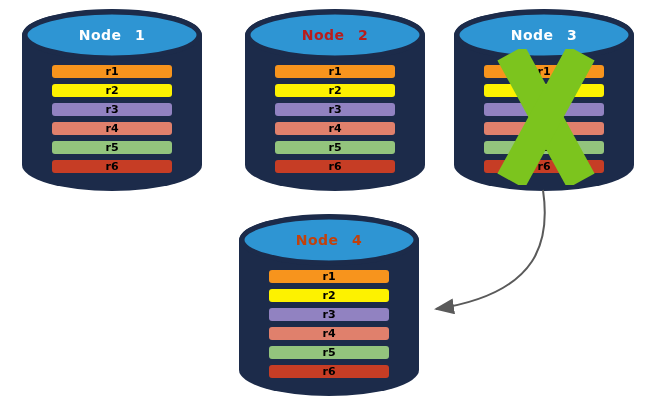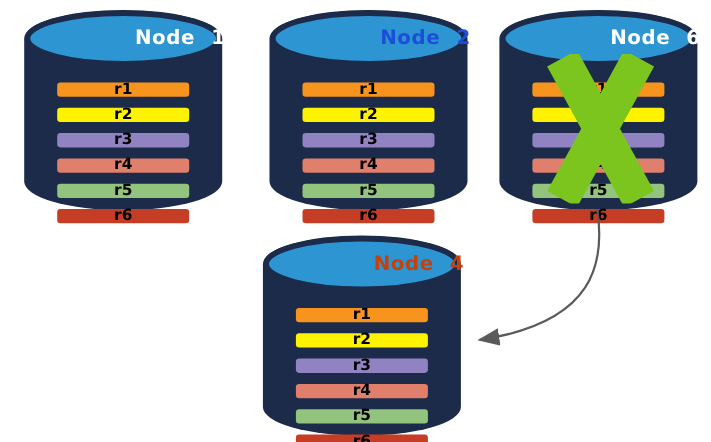--- a/index.html
+++ b/index.html
@@ -20,41 +20,40 @@
   }
   .node--1{left:19px;top:5px;}
   .node--2{left:242px;top:5px;}
   .node--3{left:451px;top:5px;}
   .node--4{left:236px;top:210px;}
   .cyl{position:absolute;left:0;top:0;}
   .node-title{
     position:absolute;
     left:0;top:18px;width:100%;height:24px;
     line-height:24px;
-    text-align:right;
-    font-size:18px;
+    text-align:center;
+    font-size:14px;
     font-weight:bold;
     letter-spacing:0.5px;
     word-spacing:8px;
     color:#fff;
   }
   .bars{
     position:absolute;
     left:33px;top:60px;width:120px;
   }
   .bar{
     height:13px;
     margin-bottom:6px;
     border-radius:3px;
     text-align:center;
     line-height:13px;
-    font-size:14px;
+    font-size:11px;
     font-weight:bold;
     color:#000;
-    margin-top:10px;
   }
   .x-mark{
     position:absolute;
     left:42px;top:44px;
   }
   .arrow-svg{
     position:absolute;
     left:410px;top:178px;
   }
 </style>
@@ -77,37 +76,37 @@
       <div class="bar" style="background: rgb(147, 196, 125); color: rgb(0, 0, 0);">r5</div>
       <div class="bar" style="background: rgb(198, 61, 37); color: rgb(0, 0, 0);">r6</div>
     </div>
   </div>
 
   <div class="node node--2">
     <svg class="cyl" width="186" height="188" viewBox="0 0 186 188">
       <path d="M3,30 V160 A90,26 0 0 0 183,160 V30 A90,26 0 0 0 3,30 Z" style="fill: rgb(28, 43, 74);"></path>
       <ellipse cx="93" cy="30" rx="87" ry="23" stroke-width="5" style="fill: rgb(46, 149, 211); stroke: rgb(28, 43, 74);"></ellipse>
     </svg>
-    <div class="node-title" style="color: #1d4ed8;">Node 2</div>
+    <div class="node-title" style="color: #b91c1c;">Node 2</div>
     <div class="bars">
       <div class="bar" style="background: rgb(247, 148, 29); color: rgb(0, 0, 0);">r1</div>
       <div class="bar" style="background: rgb(253, 242, 0); color: rgb(0, 0, 0);">r2</div>
       <div class="bar" style="background: rgb(145, 130, 193); color: rgb(0, 0, 0);">r3</div>
       <div class="bar" style="background: rgb(224, 128, 108); color: rgb(0, 0, 0);">r4</div>
       <div class="bar" style="background: rgb(147, 196, 125); color: rgb(0, 0, 0);">r5</div>
       <div class="bar" style="background: rgb(198, 61, 37); color: rgb(0, 0, 0);">r6</div>
     </div>
   </div>
 
   <div class="node node--3">
     <svg class="cyl" width="186" height="188" viewBox="0 0 186 188">
       <path d="M3,30 V160 A90,26 0 0 0 183,160 V30 A90,26 0 0 0 3,30 Z" style="fill: rgb(28, 43, 74);"></path>
       <ellipse cx="93" cy="30" rx="87" ry="23" stroke-width="5" style="fill: rgb(46, 149, 211); stroke: rgb(28, 43, 74);"></ellipse>
     </svg>
-    <div class="node-title" style="color: rgb(255, 255, 255);">Node 6</div>
+    <div class="node-title" style="color: rgb(255, 255, 255);">Node 3</div>
     <div class="bars">
       <div class="bar" style="background: rgb(247, 148, 29); color: rgb(0, 0, 0);">r1</div>
       <div class="bar" style="background: rgb(253, 242, 0); color: rgb(0, 0, 0);">r2</div>
       <div class="bar" style="background: rgb(145, 130, 193); color: rgb(0, 0, 0);">r3</div>
       <div class="bar" style="background: rgb(224, 128, 108); color: rgb(0, 0, 0);">r4</div>
       <div class="bar" style="background: rgb(147, 196, 125); color: rgb(0, 0, 0);">r5</div>
       <div class="bar" style="background: rgb(198, 61, 37); color: rgb(0, 0, 0);">r6</div>
     </div>
     <svg class="x-mark" width="106" height="136" viewBox="0 0 106 136">
       <line x1="18" y1="4" x2="88" y2="132" stroke-width="31" style="stroke: rgb(124, 196, 30);"></line>

